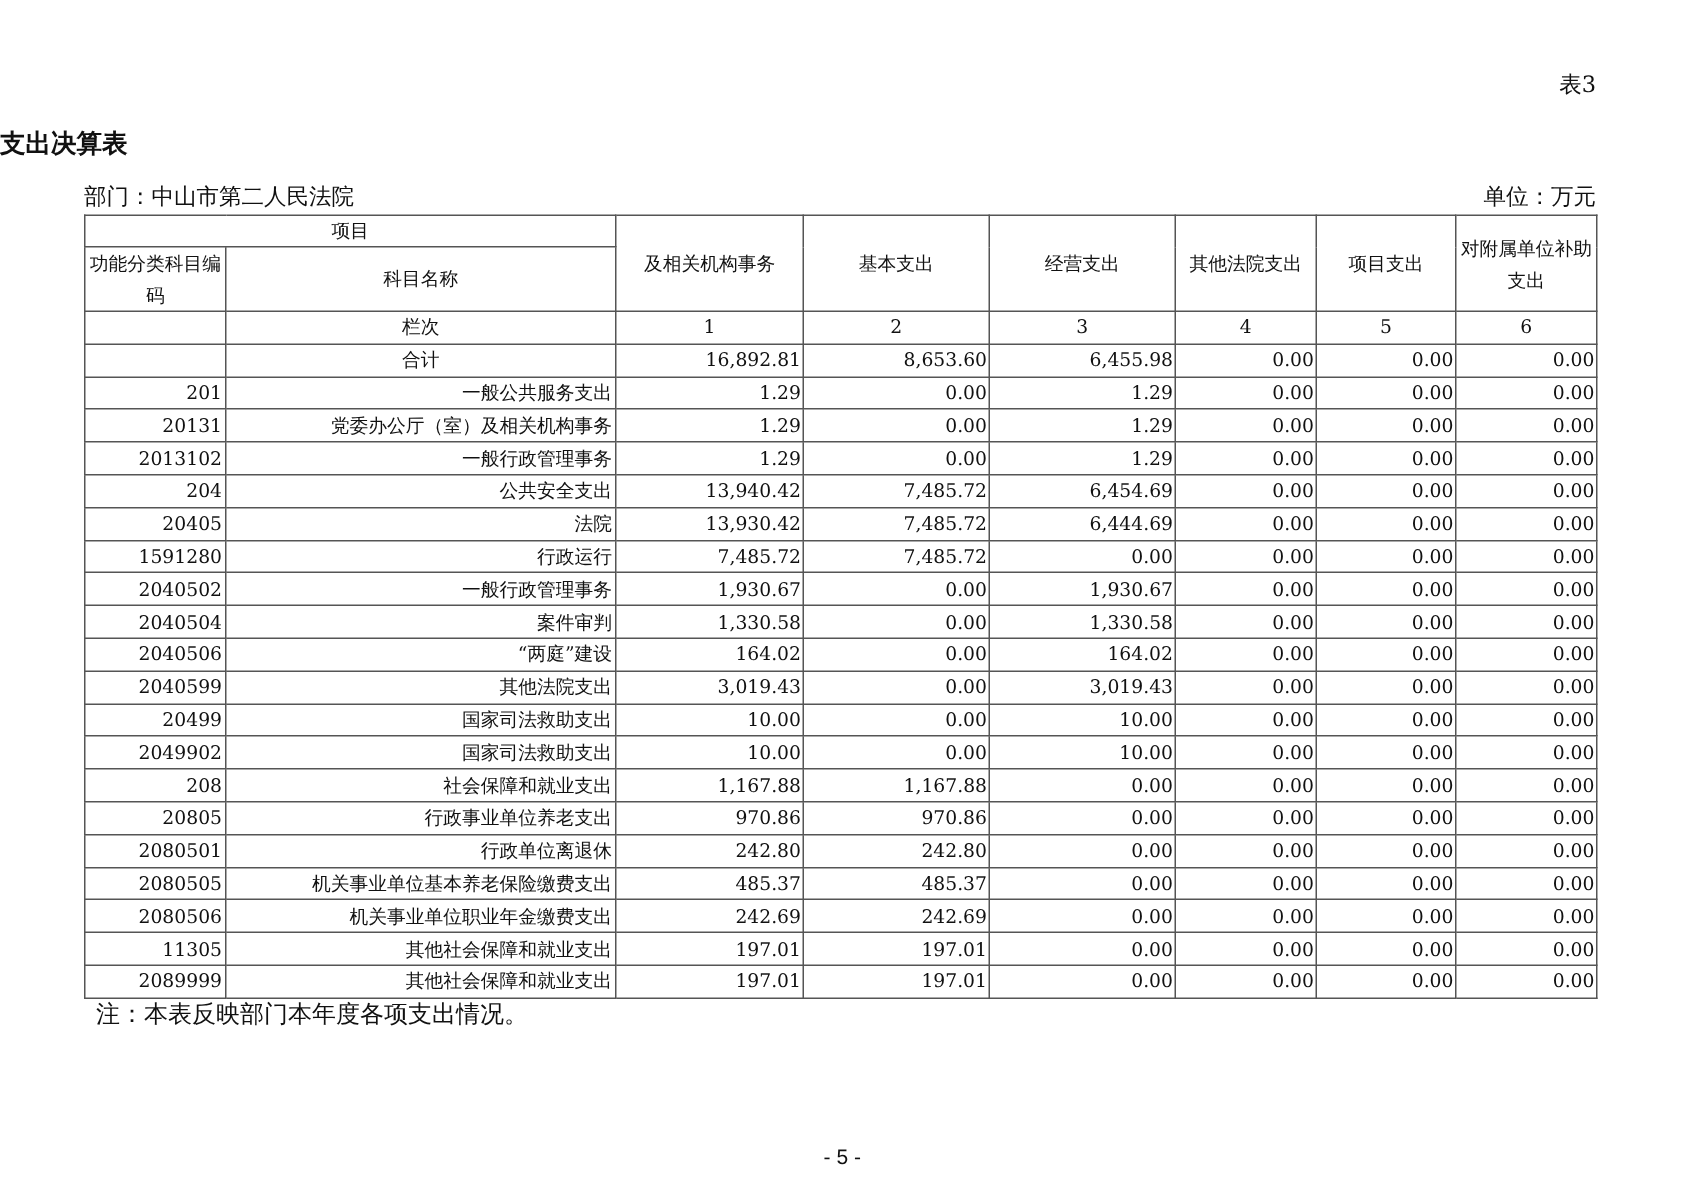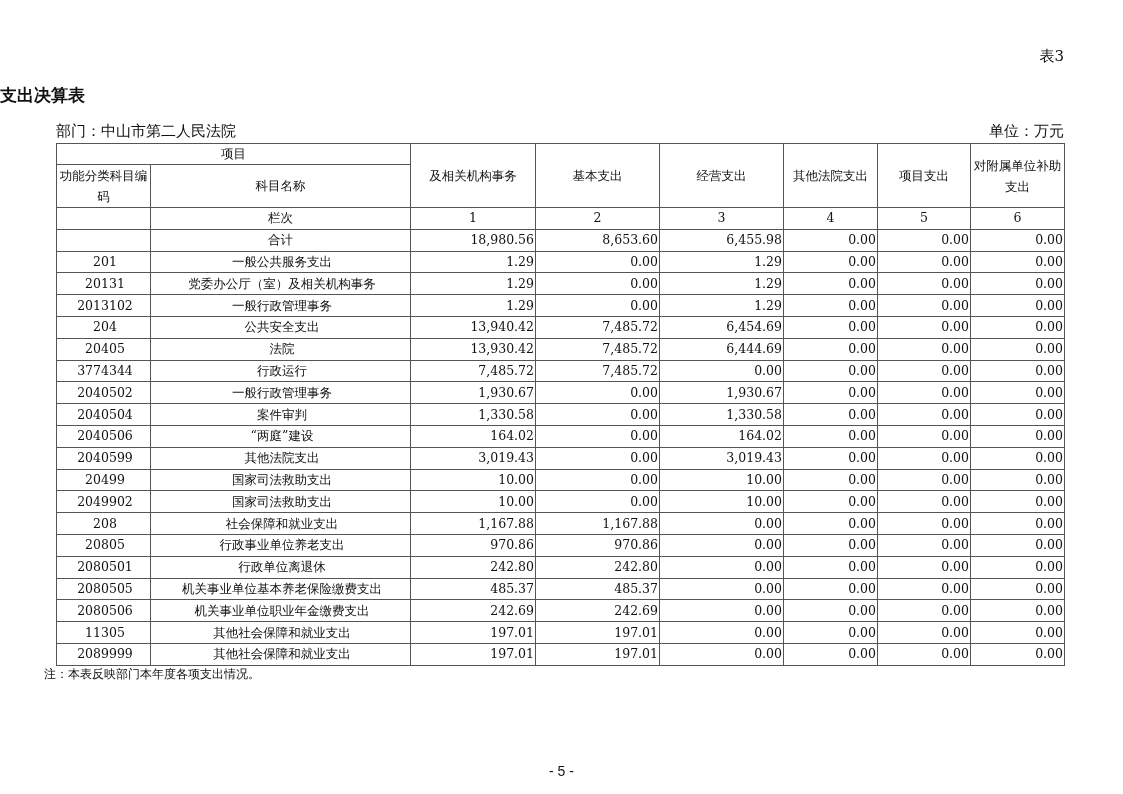--- a/index.html
+++ b/index.html
@@ -32,24 +32,24 @@
   }
   table.main td {
     border: 1px solid #555;
     padding: 0 2px; white-space: nowrap; overflow: hidden;
     line-height: 20px; height: 20.8px;
   }
   table.main tr.h1 td { height: 20px; }
   table.main tr.h2 td { height: 41px; line-height: 20px; }
   .c { text-align: center; }
   .r { text-align: right; padding-right: 1px !important; }
-  .l { text-align: center; padding-left: 5px !important; }
+  .l { text-align: right; padding-left: 5px !important; }
   .hdr-wrap { white-space: normal !important; line-height: 21px !important; }
   .note {
-    position: absolute; left: 44px; top: 666px; font-size: 12px;
+    position: absolute; left: 64px; top: 666px; font-size: 16px;
   }
   .page-no {
     position: absolute; left: 0; width: 100%; top: 763px; text-align: center;
     font-family: "Liberation Sans", "DejaVu Sans", sans-serif; font-size: 14px;
   }
 </style>
 </head>
 <body>
 
 <div class="tag-no">表3</div>
@@ -88,21 +88,21 @@
       <td class="c">1</td>
       <td class="c">2</td>
       <td class="c">3</td>
       <td class="c">4</td>
       <td class="c">5</td>
       <td class="c">6</td>
     </tr>
     <tr>
       <td></td>
       <td class="c">合计</td>
-      <td class="r">18,980.56</td>
+      <td class="r">16,892.81</td>
       <td class="r">8,653.60</td>
       <td class="r">6,455.98</td>
       <td class="r">0.00</td>
       <td class="r">0.00</td>
       <td class="r">0.00</td>
     </tr>
   <tr>
         <td class="l">201</td>
         <td class="l">一般公共服务支出</td>
         <td class="r">1.29</td>
@@ -146,21 +146,21 @@
         <td class="l">20405</td>
         <td class="l">法院</td>
         <td class="r">13,930.42</td>
         <td class="r">7,485.72</td>
         <td class="r">6,444.69</td>
         <td class="r">0.00</td>
         <td class="r">0.00</td>
         <td class="r">0.00</td>
       </tr>
       <tr>
-        <td class="l">3774344</td>
+        <td class="l">1591280</td>
         <td class="l">行政运行</td>
         <td class="r">7,485.72</td>
         <td class="r">7,485.72</td>
         <td class="r">0.00</td>
         <td class="r">0.00</td>
         <td class="r">0.00</td>
         <td class="r">0.00</td>
       </tr>
       <tr>
         <td class="l">2040502</td>

